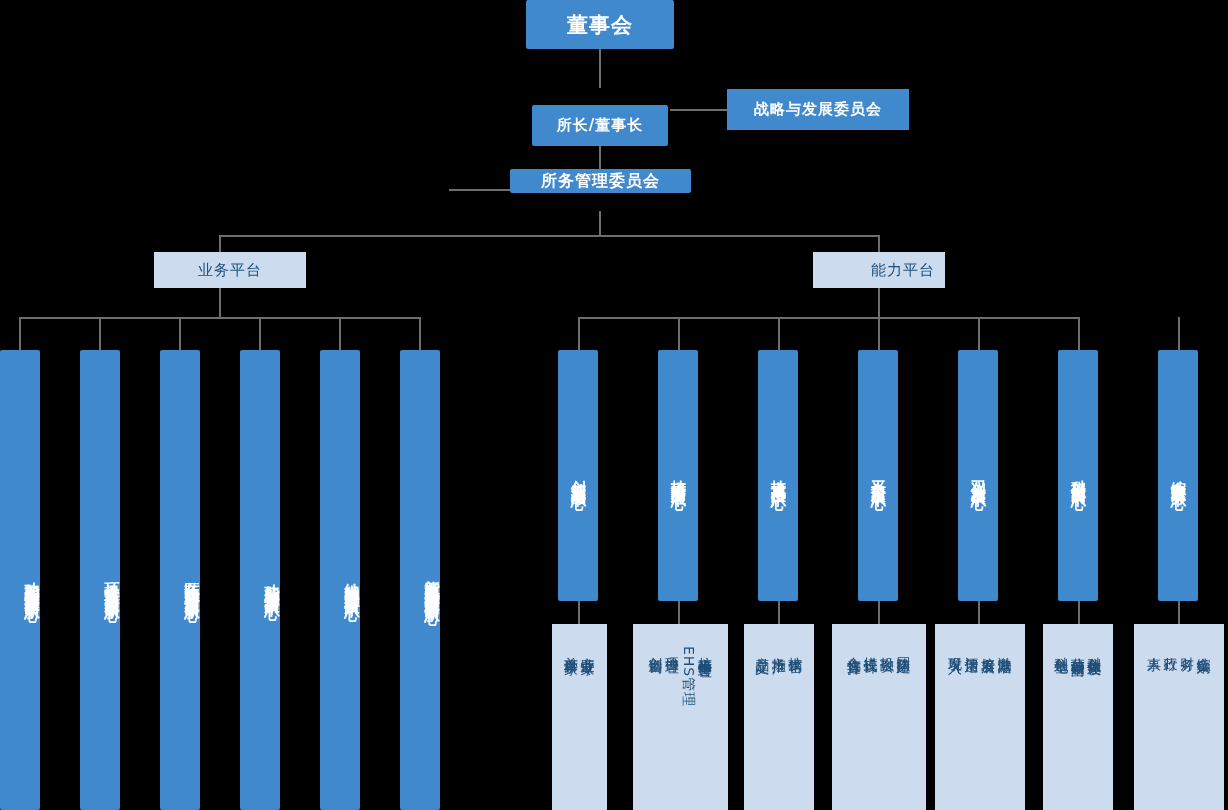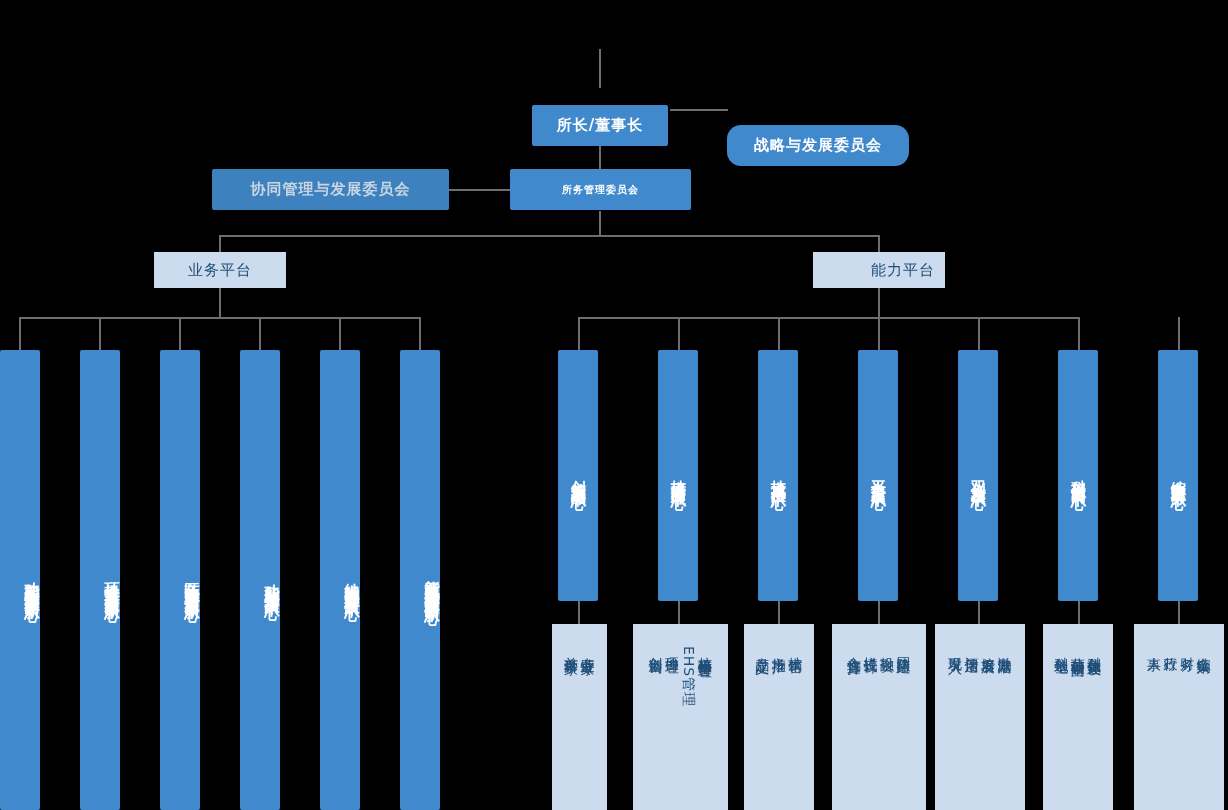--- a/index.html
+++ b/index.html
@@ -129,38 +129,38 @@
   <div class="ln ln-v" style="left:1178px; top:317px; height:33px;"></div>
 
   <div class="ln ln-v" style="left:578px;  top:601px; height:23px;"></div>
   <div class="ln ln-v" style="left:678px;  top:601px; height:23px;"></div>
   <div class="ln ln-v" style="left:778px;  top:601px; height:23px;"></div>
   <div class="ln ln-v" style="left:878px;  top:601px; height:23px;"></div>
   <div class="ln ln-v" style="left:978px;  top:601px; height:23px;"></div>
   <div class="ln ln-v" style="left:1078px; top:601px; height:23px;"></div>
   <div class="ln ln-v" style="left:1178px; top:601px; height:23px;"></div>
 
+  <div class="node n-blue" style="left:526px; top:0px; width:148px; height:49px; font-size:21px; border-radius:2px;">
+    <span>董事会</span>
+  </div>
 
   <div class="node n-blue" style="left:532px; top:105px; width:136px; height:41px; font-size:15px; border-radius:2px;">
     <span>所长/董事长</span>
   </div>
 
-  <div class="node n-blue" style="left:727px; top:89px; width:182px; height:41px; font-size:15px; border-radius:14px;margin-top:36px;">
+  <div class="node n-blue" style="left:727px; top:89px; width:182px; height:41px; font-size:15px; border-radius:0;">
     <span>战略与发展委员会</span>
   </div>
 
-  <div class="node n-blue-muted" style="left:212px; top:169px; width:237px; height:41px; font-size:15px; border-radius:2px;">
-    <span>协同管理与发展委员会</span>
-  </div>
-
-  <div class="node n-blue" style="left:510px; top:169px; width:181px; height:41px; font-size:10px; border-radius:2px;">
+
+  <div class="node n-blue" style="left:510px; top:169px; width:181px; height:24px; font-size:16px; border-radius:2px;">
     <span>所务管理委员会</span>
   </div>
 
-  <div class="node n-light" style="left:154px; top:252px; width:132px; height:36px; font-size:15px;">
+  <div class="node n-light" style="left:154px; top:252px; width:152px; height:36px; font-size:15px;">
     <span>业务平台</span>
   </div>
 
   <div class="node n-light" style="left:813px; top:252px; width:132px; height:36px; font-size:15px;padding-left:48px;">
     <span>能力平台</span>
   </div>
 
   <div class="node n-vert" style="left:0px;   top:350px; width:40px; height:460px; font-size:15px; border-radius:2px;">
     <span>功能聚合物薄膜技术创新中心</span>
   </div>

